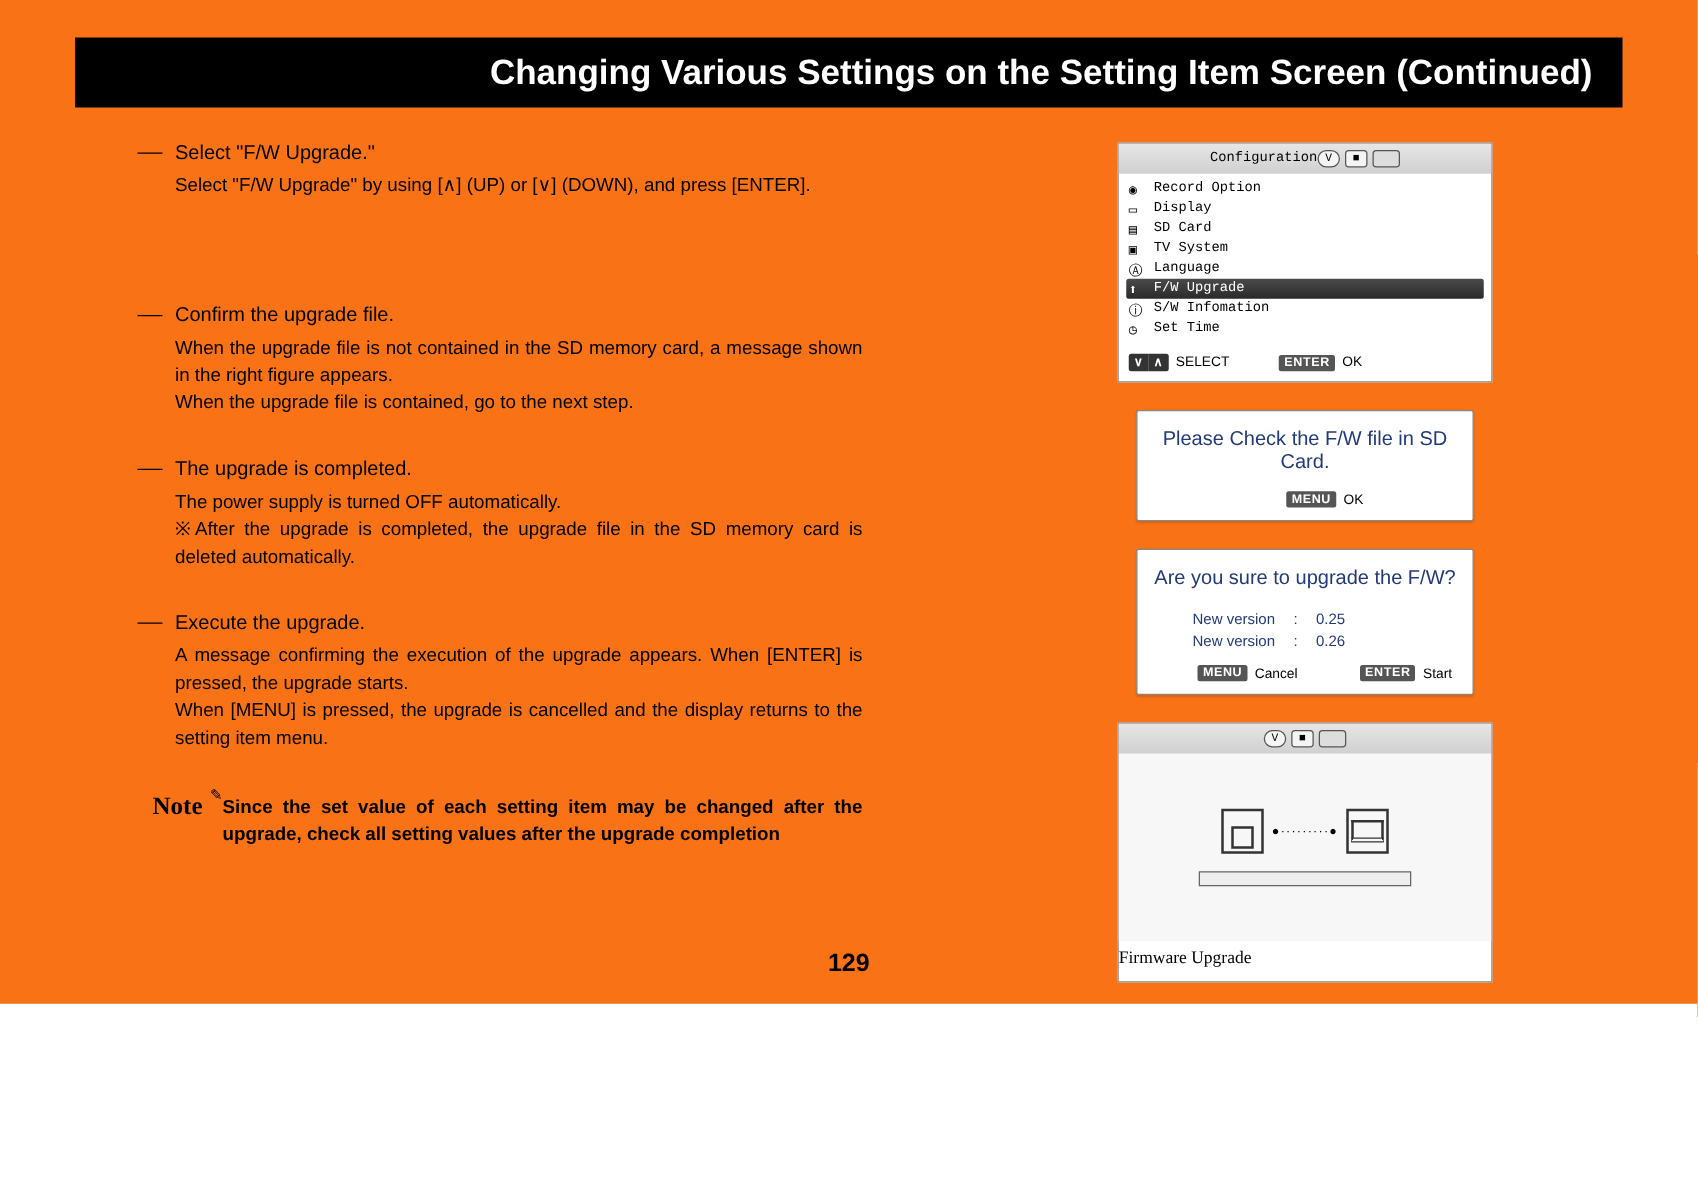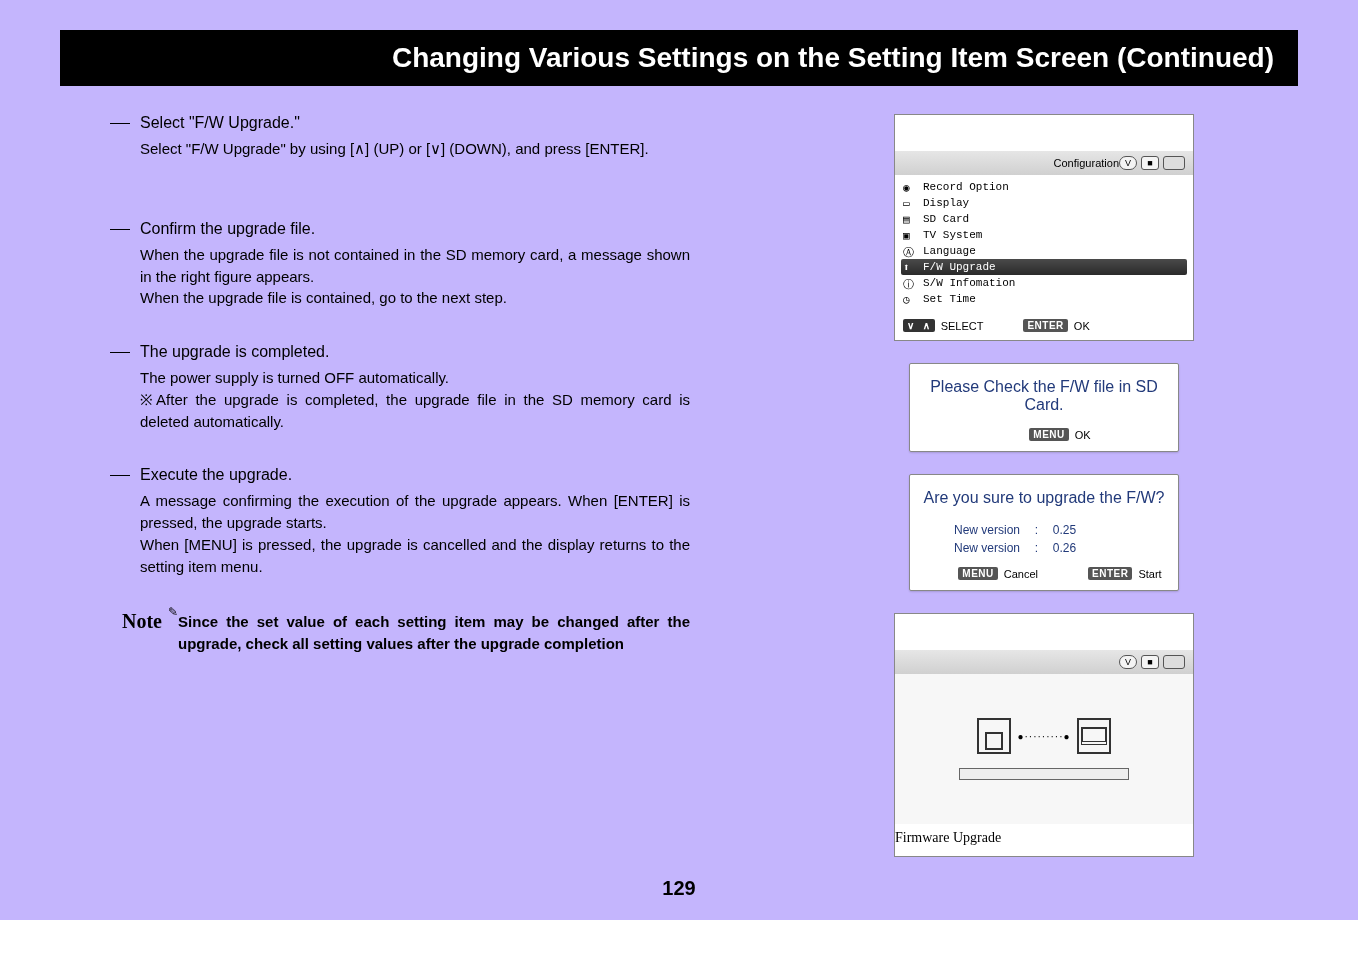--- a/index.html
+++ b/index.html
@@ -1,17 +1,17 @@
 <!DOCTYPE html>
 <html><head>
 <meta charset="utf-8">
 <style>
   * { box-sizing: border-box; margin: 0; padding: 0; }
   html, body { width: 1358px; height: 954px; font-family: Arial, Helvetica, sans-serif; }
-  .page { width: 1358px; height: 920px; background: #c4b5fd; padding: 30px 60px 20px 60px; position: relative; }
+  .page { width: 1358px; height: 803px; background: #f97316; padding: 30px 60px 20px 60px; position: relative; }
   .title-bar { background: #000; height: 56px; display: flex; align-items: center; justify-content: flex-end; padding-right: 24px; margin-bottom: 28px; }
   .title-bar span { color: #fff; font-size: 28px; font-weight: bold; }
   .cols { display: flex; gap: 100px; }
   .left { flex: 0 0 580px; margin-left: 50px; }
   .right { flex: 1; display: flex; flex-direction: column; align-items: center; gap: 22px; }
 
   .step { margin-bottom: 34px; }
   .step-head { display: flex; align-items: baseline; margin-bottom: 6px; }
   .dash { width: 20px; border-top: 1px solid #000; margin-right: 10px; position: relative; top: -4px; }
   .step-title { font-size: 16px; }
@@ -19,21 +19,21 @@
 
   .note-line { display: flex; align-items: flex-start; padding-left: 12px; }
   .note-label { font-family: "Comic Sans MS", cursive; font-weight: bold; font-size: 20px; margin-right: 6px; line-height: 1; position: relative; }
   .note-leaf { font-size: 12px; position: relative; top: -6px; }
   .note-text { font-size: 15px; font-weight: bold; text-align: justify; flex: 1; line-height: 1.45; }
 
   
   .panel { border: 1px solid #888; width: 300px; background: #fff; }
 
   .config { }
-  .config-header, .status-row { background: linear-gradient(#e6e6e6,#d0d0d0); height: 24px; display: flex; align-items: center; padding: 0 8px; font-size: 11px; font-family: Liberation Sans, sans-serif; justify-content: flex-end; margin-top: 36px; }
+  .config-header, .status-row { background: linear-gradient(#e6e6e6,#d0d0d0); height: 24px; display: flex; align-items: center; padding: 0 8px; font-size: 11px; font-family: Liberation Mono, monospace; justify-content: center; }
   .status-icons { display: flex; gap: 4px; align-items: center; }
   .ico { display:inline-flex; width:18px; height:14px; border:1px solid #555; border-radius:8px; align-items:center; justify-content:center; font-size:9px; background:#f4f4f4; }
   .ico.stop { border-radius:3px; }
   .ico.batt { width:22px; border-radius:3px; background:#ddd; }
   .config-body { padding: 4px 6px 6px 6px; }
   .cfg-item { display: flex; align-items: center; gap: 6px; font-size: 11px; font-family: "Courier New", monospace; padding: 2px 2px; }
   .cfg-item.sel { background: linear-gradient(#4a4a4a,#2a2a2a); color: #fff; border-radius: 2px; }
   .cfg-ico { width: 14px; height: 12px; display:inline-block; }
   .cfg-foot { display:flex; align-items:center; gap:40px; padding:6px 8px 8px 8px; }
   .key { display:inline-flex; align-items:center; justify-content:center; padding:1px 4px; font-size:10px; font-weight:bold; color:#fff; background:#555; border-radius:2px; font-family: Arial; letter-spacing: .5px;}
@@ -78,21 +78,21 @@
     <div class="left">
 
       <div class="step">
         <div class="step-head">
           <span class="dash"></span>
           <span class="step-title">Select "F/W Upgrade."</span>
         </div>
         <div class="step-body">Select "F/W Upgrade" by using [∧] (UP) or [∨] (DOWN), and press [ENTER].</div>
       </div>
 
-      <div class="step" style="margin-top:60px;">
+      <div class="step" style="margin-top:84px;">
         <div class="step-head">
           <span class="dash"></span>
           <span class="step-title">Confirm the upgrade file.</span>
         </div>
         <div class="step-body" style="white-space:pre-line;">When the upgrade file is not contained in the SD memory card, a message shown in the right figure appears.
 When the upgrade file is contained, go to the next step.</div>
       </div>
 
       <div class="step">
         <div class="step-head">

